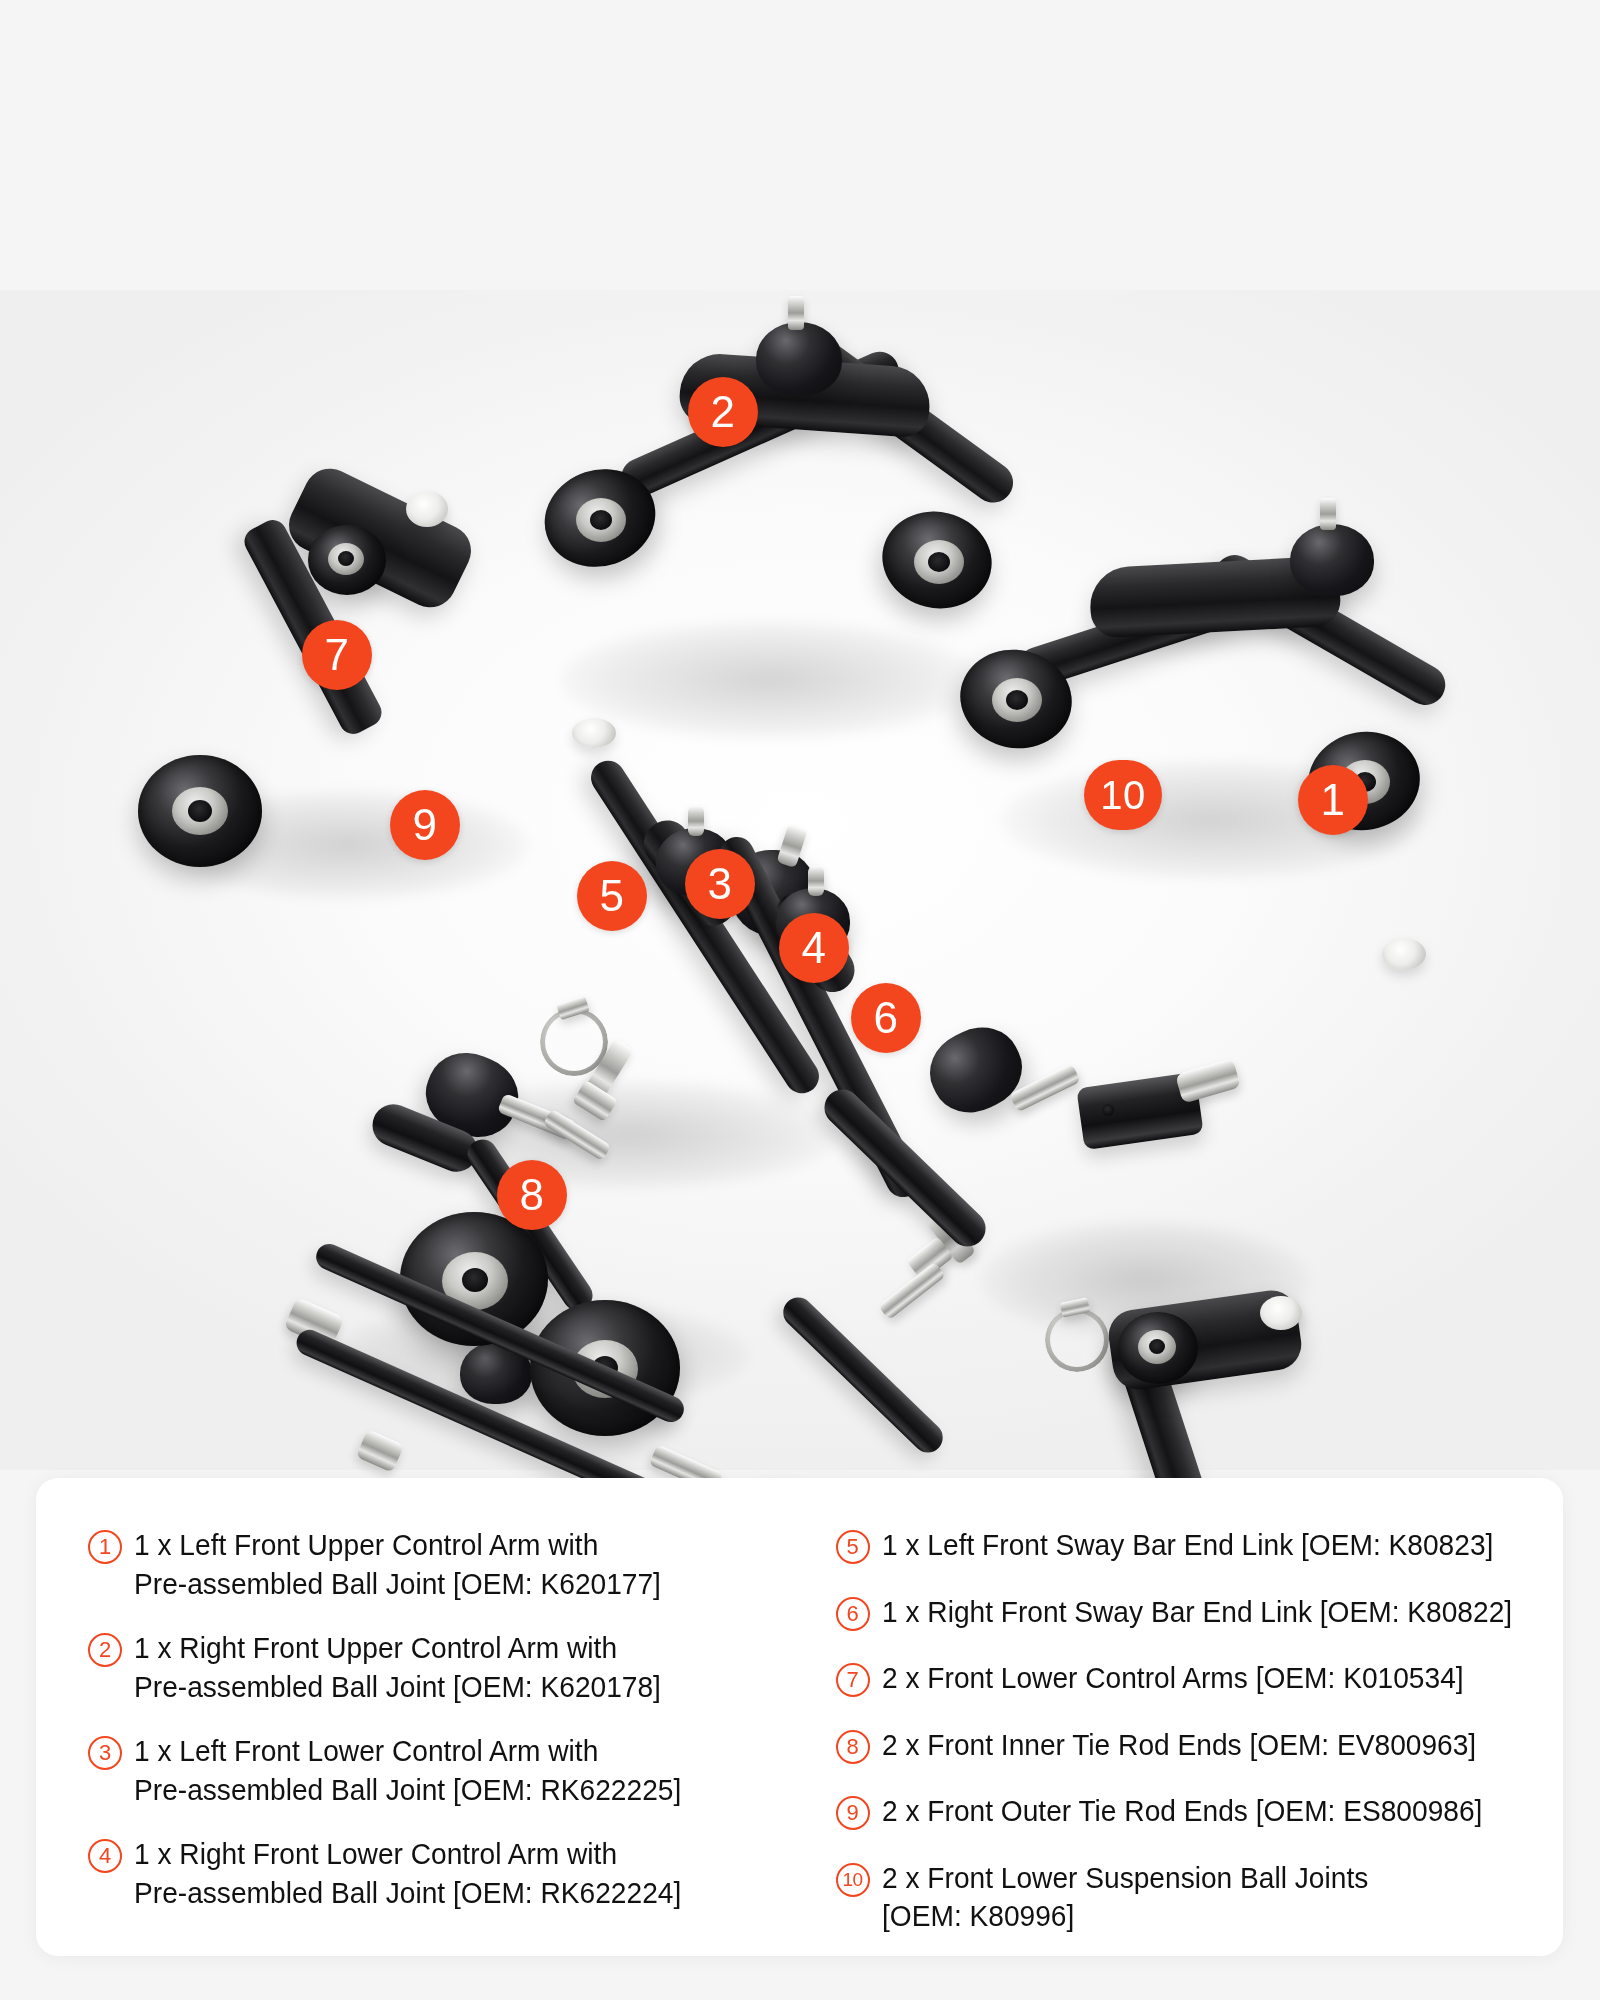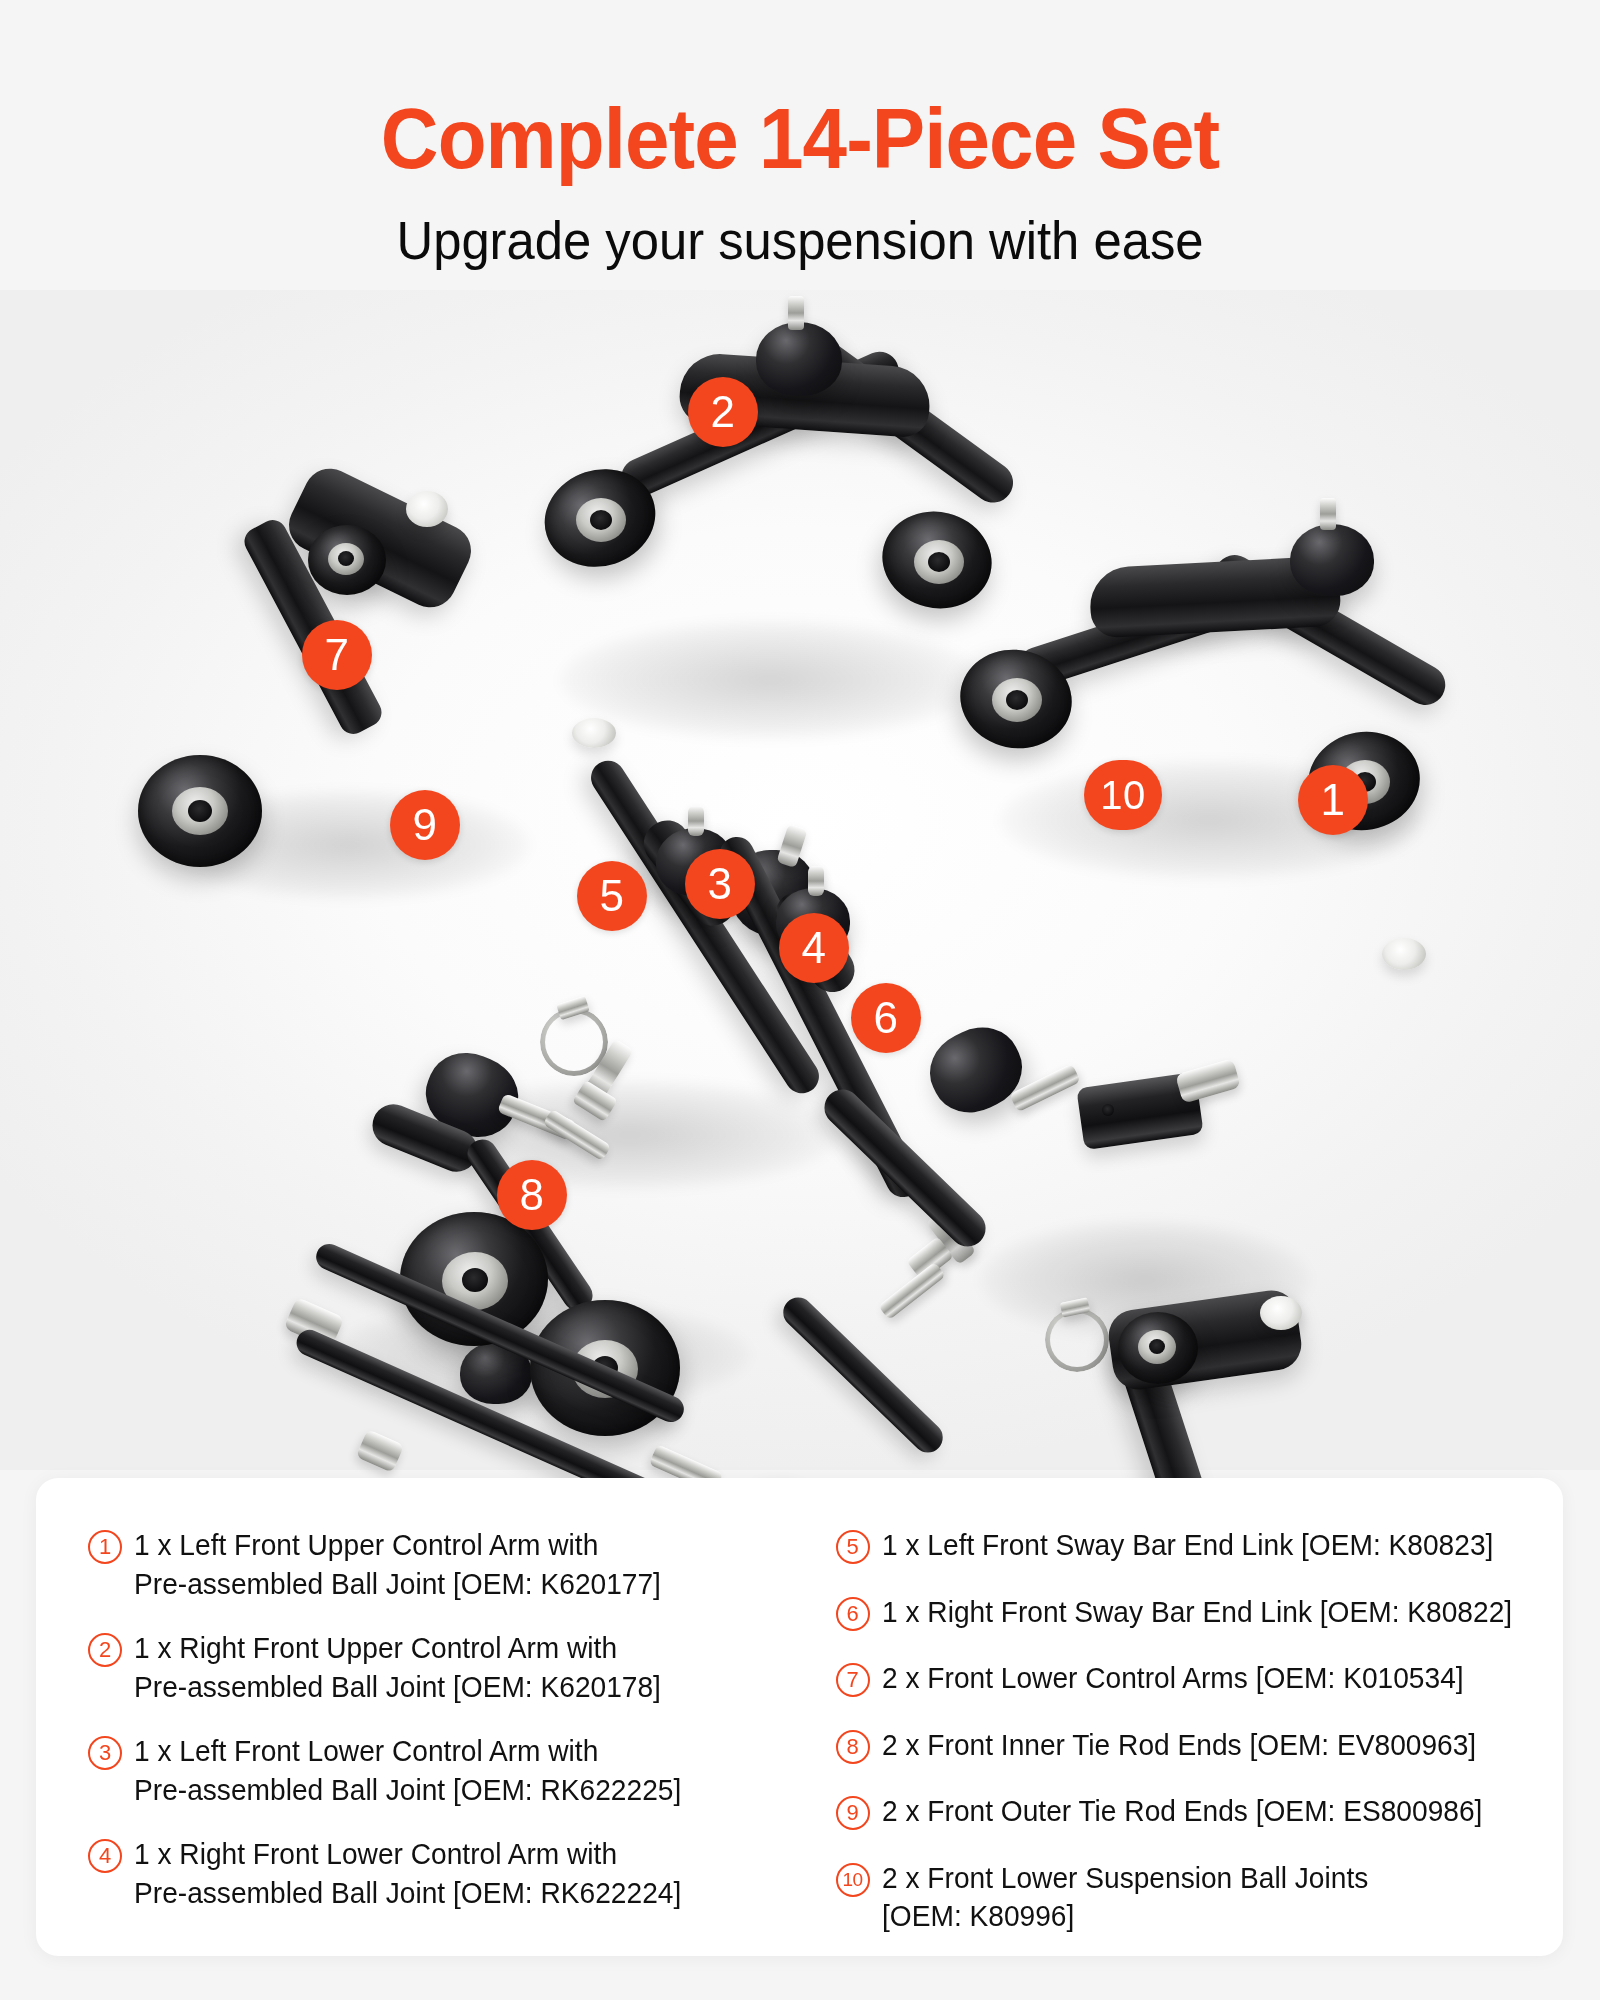--- a/index.html
+++ b/index.html
@@ -128,24 +128,20 @@
     font-size:29px;line-height:1.33;color:#111;
     transform:scaleX(.97);transform-origin:left center;
     white-space:pre-line;
   }
 </style>
 </head>
 <body>
 
 <div id="page">
 
-  <div class="hero">
-    <div class="hero-title">Complete 14-Piece Set</div>
-    <div class="hero-sub">Upgrade your suspension with ease</div>
-  </div>
 
   <div class="stage">
     <div class="stage-inner">
 
       <div class="shadow" style="left:170px;top:500px;width:360px;height:110px;"></div>
       <div class="shadow" style="left:560px;top:330px;width:420px;height:120px;"></div>
       <div class="shadow" style="left:1000px;top:470px;width:420px;height:120px;"></div>
       <div class="shadow" style="left:980px;top:930px;width:330px;height:120px;"></div>
       <div class="shadow" style="left:420px;top:790px;width:420px;height:110px;"></div>
       <div class="shadow" style="left:330px;top:1010px;width:420px;height:110px;"></div>

